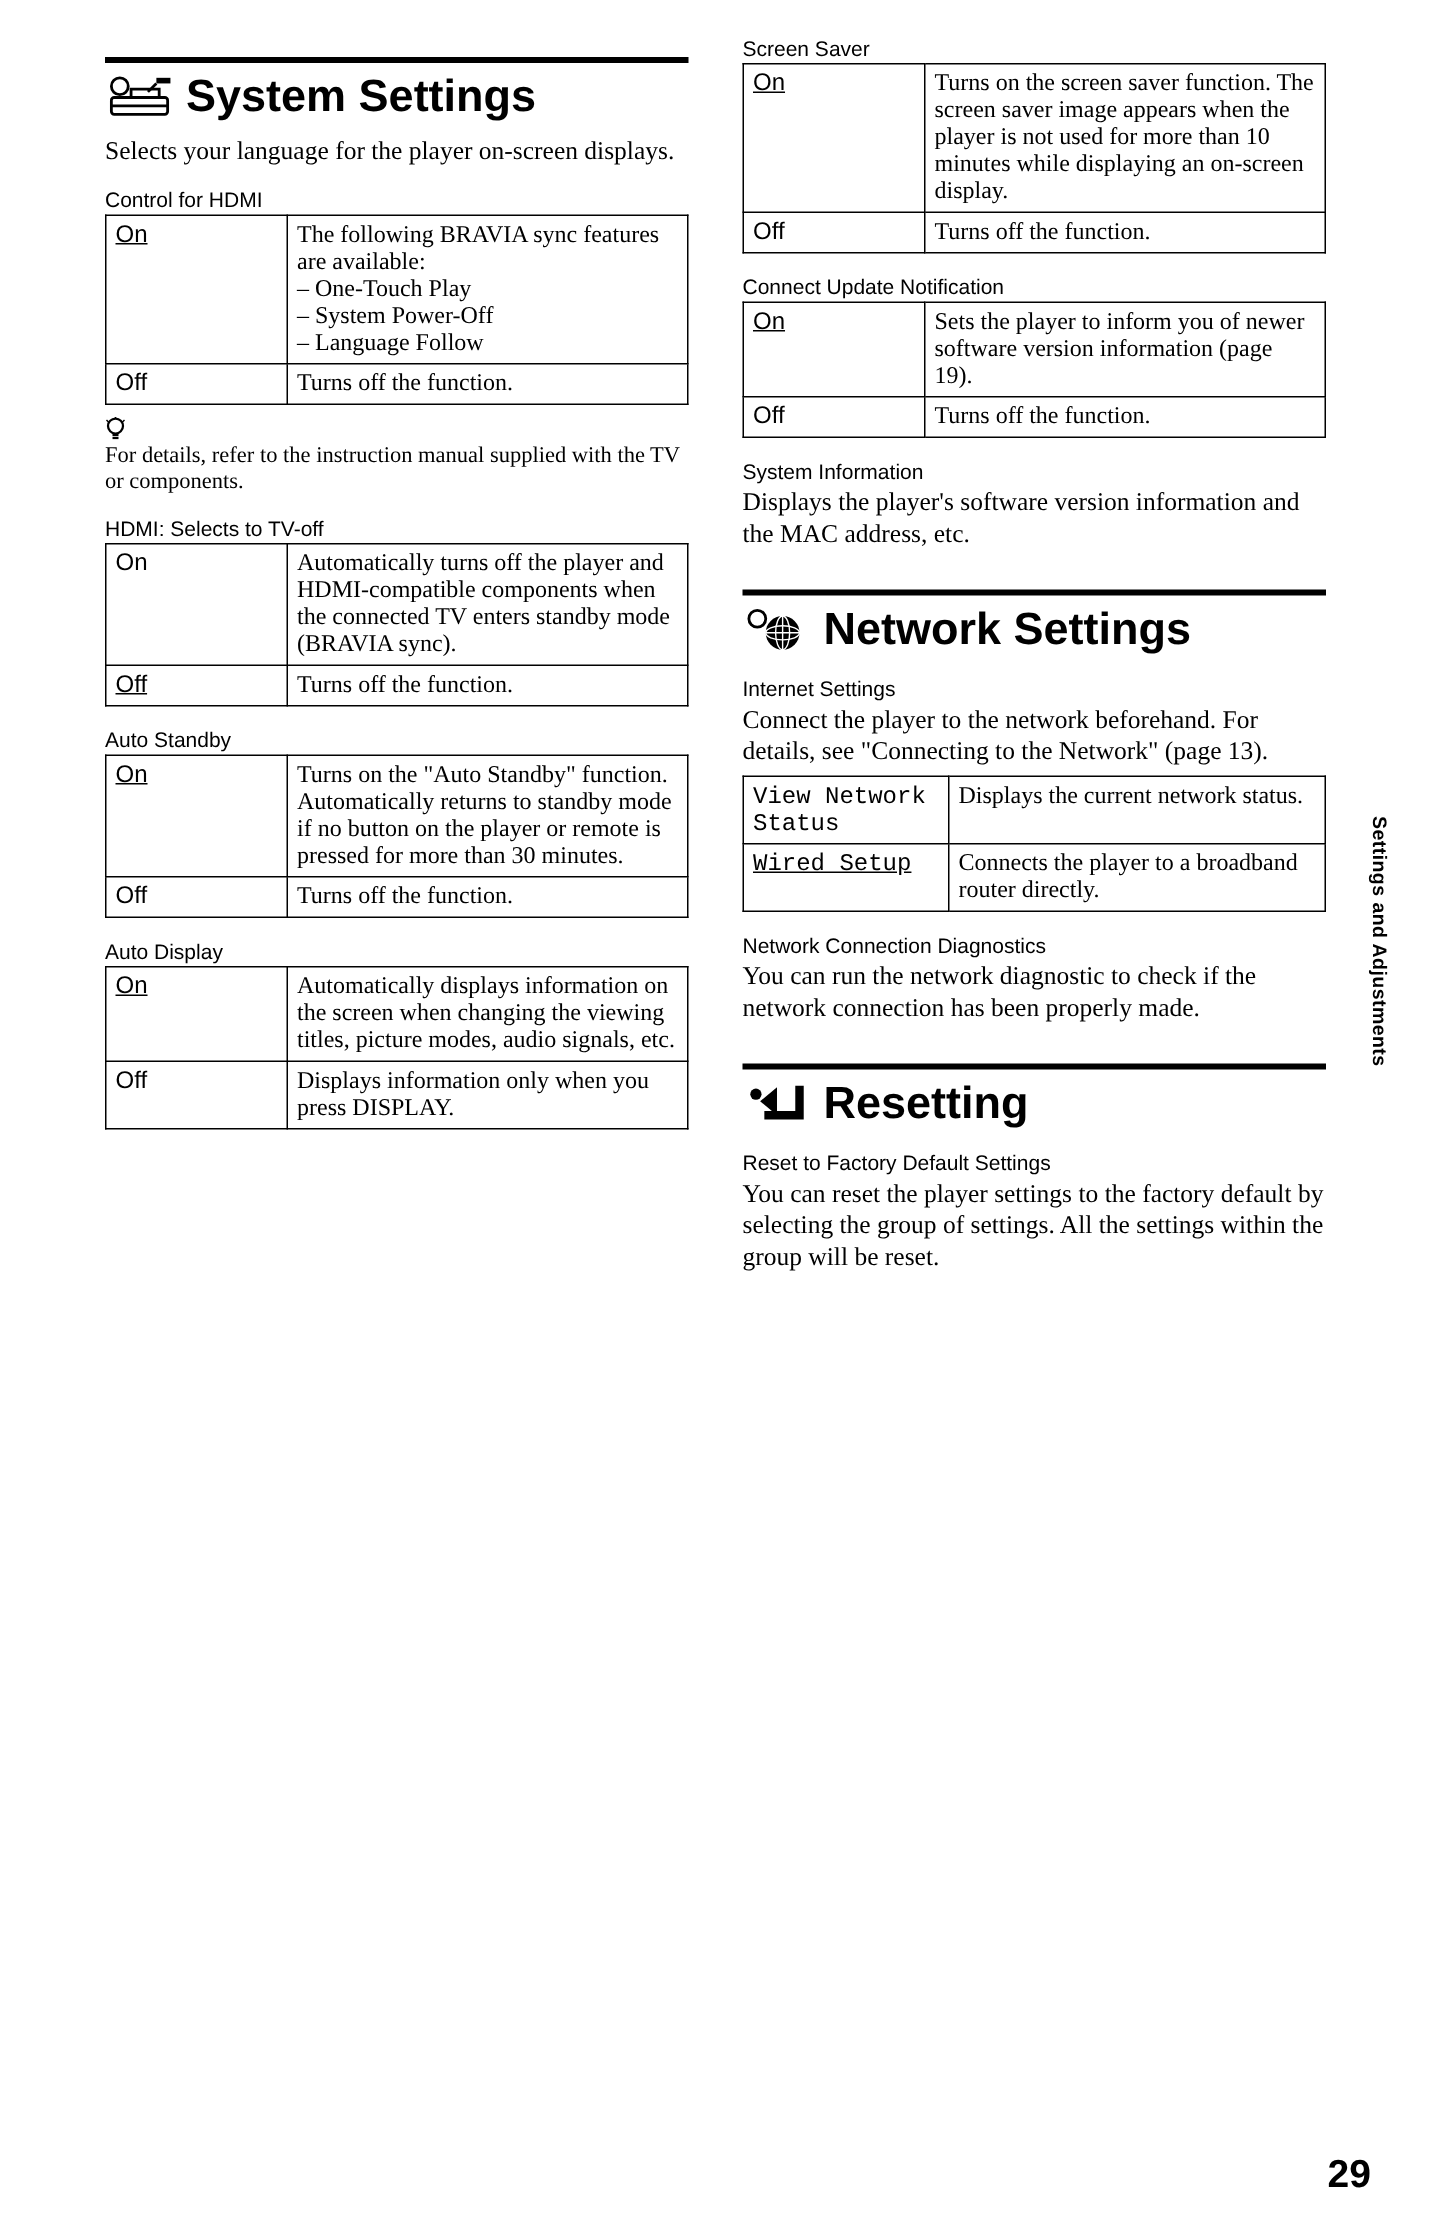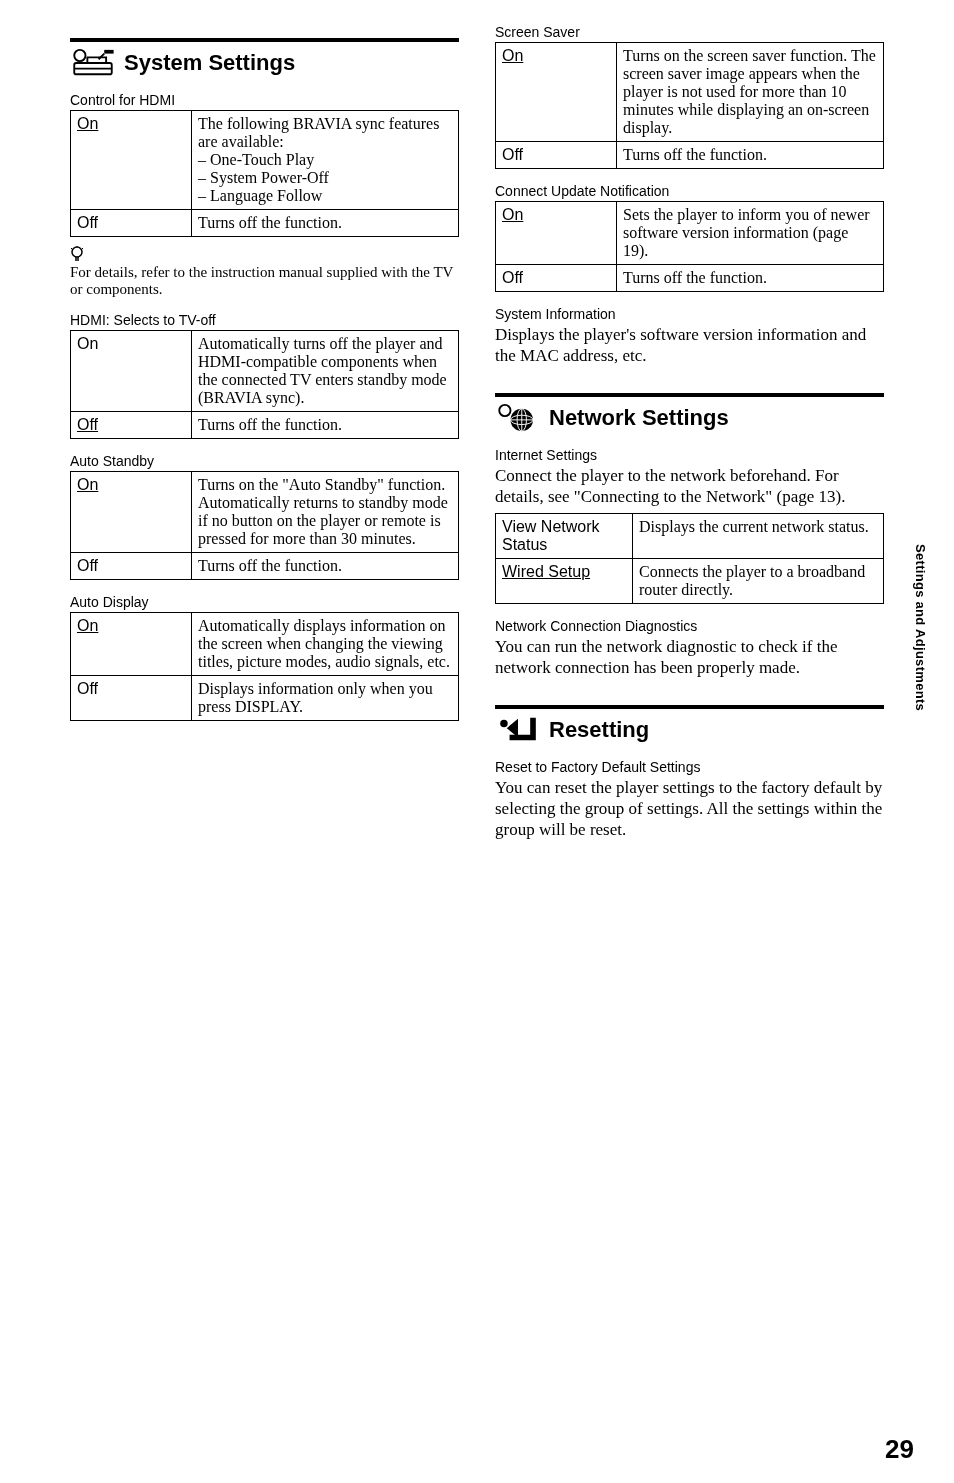--- a/index.html
+++ b/index.html
@@ -39,21 +39,21 @@
   font-family: Arial, Helvetica, sans-serif;
   font-weight: 700;
   font-size: 13px;
   letter-spacing: 0.3px;
 }
 .columns { display: flex; gap: 36px; }
 .col { width: 390px; }
 h2.section-head {
   font-family: Arial, Helvetica, sans-serif;
   font-weight: 800;
-  font-size: 22px;
+  font-size: 30px;
   margin: 0 0 8px 0;
   display: flex;
   align-items: center;
   gap: 8px;
 }
 .sec-rule { height: 4px; background: #000; margin: 14px 0 6px 0; }
 .icon-chip {
   display: inline-block;
   width: 46px;
   height: 30px;
@@ -79,21 +79,21 @@
 }
 table.opt td {
   border: 1.5px solid #000;
   padding: 4px 6px;
   vertical-align: top;
 }
 table.opt td.key {
   width: 108px;
   font-family: Arial, Helvetica, sans-serif;
 }
-table.opt td.key.narrow { width: 124px; }
+table.opt td.key.narrow { width: 124px; font-family: Liberation Mono, monospace; }
 .under { text-decoration: underline; }
 .tip-icon {
   display: inline-block;
   width: 16px;
   height: 18px;
   vertical-align: middle;
 }
 .tip-line { margin: 6px 0 12px 0; font-size: 15px; }
 </style>
 </head>
@@ -116,20 +116,21 @@
             <rect x="4" y="16" width="40" height="12" rx="2" fill="none" stroke="#000" stroke-width="2"></rect>
             <line x1="4" y1="22" x2="44" y2="22" stroke="#000" stroke-width="2"></line>
             <path d="M18 16 L18 10 L38 10 L38 16" fill="none" stroke="#000" stroke-width="2"></path>
             <path d="M36 4 L46 4" stroke="#000" stroke-width="4"></path>
             <path d="M36 6 L30 12" stroke="#000" stroke-width="2"></path>
           </svg>
         </span>
         <span>System Settings</span>
       </h2>
 
+      <p class="body">Selects your language for the player on-screen displays.</p>
 
       <h3 class="sub">Control for HDMI</h3>
       <table class="opt">
         <tbody>
             <tr>
           <td class="key"><span class="under">On</span></td>
           <td style="white-space: pre-line">The following BRAVIA sync features are available:
 – One-Touch Play
 – System Power-Off
 – Language Follow</td>

